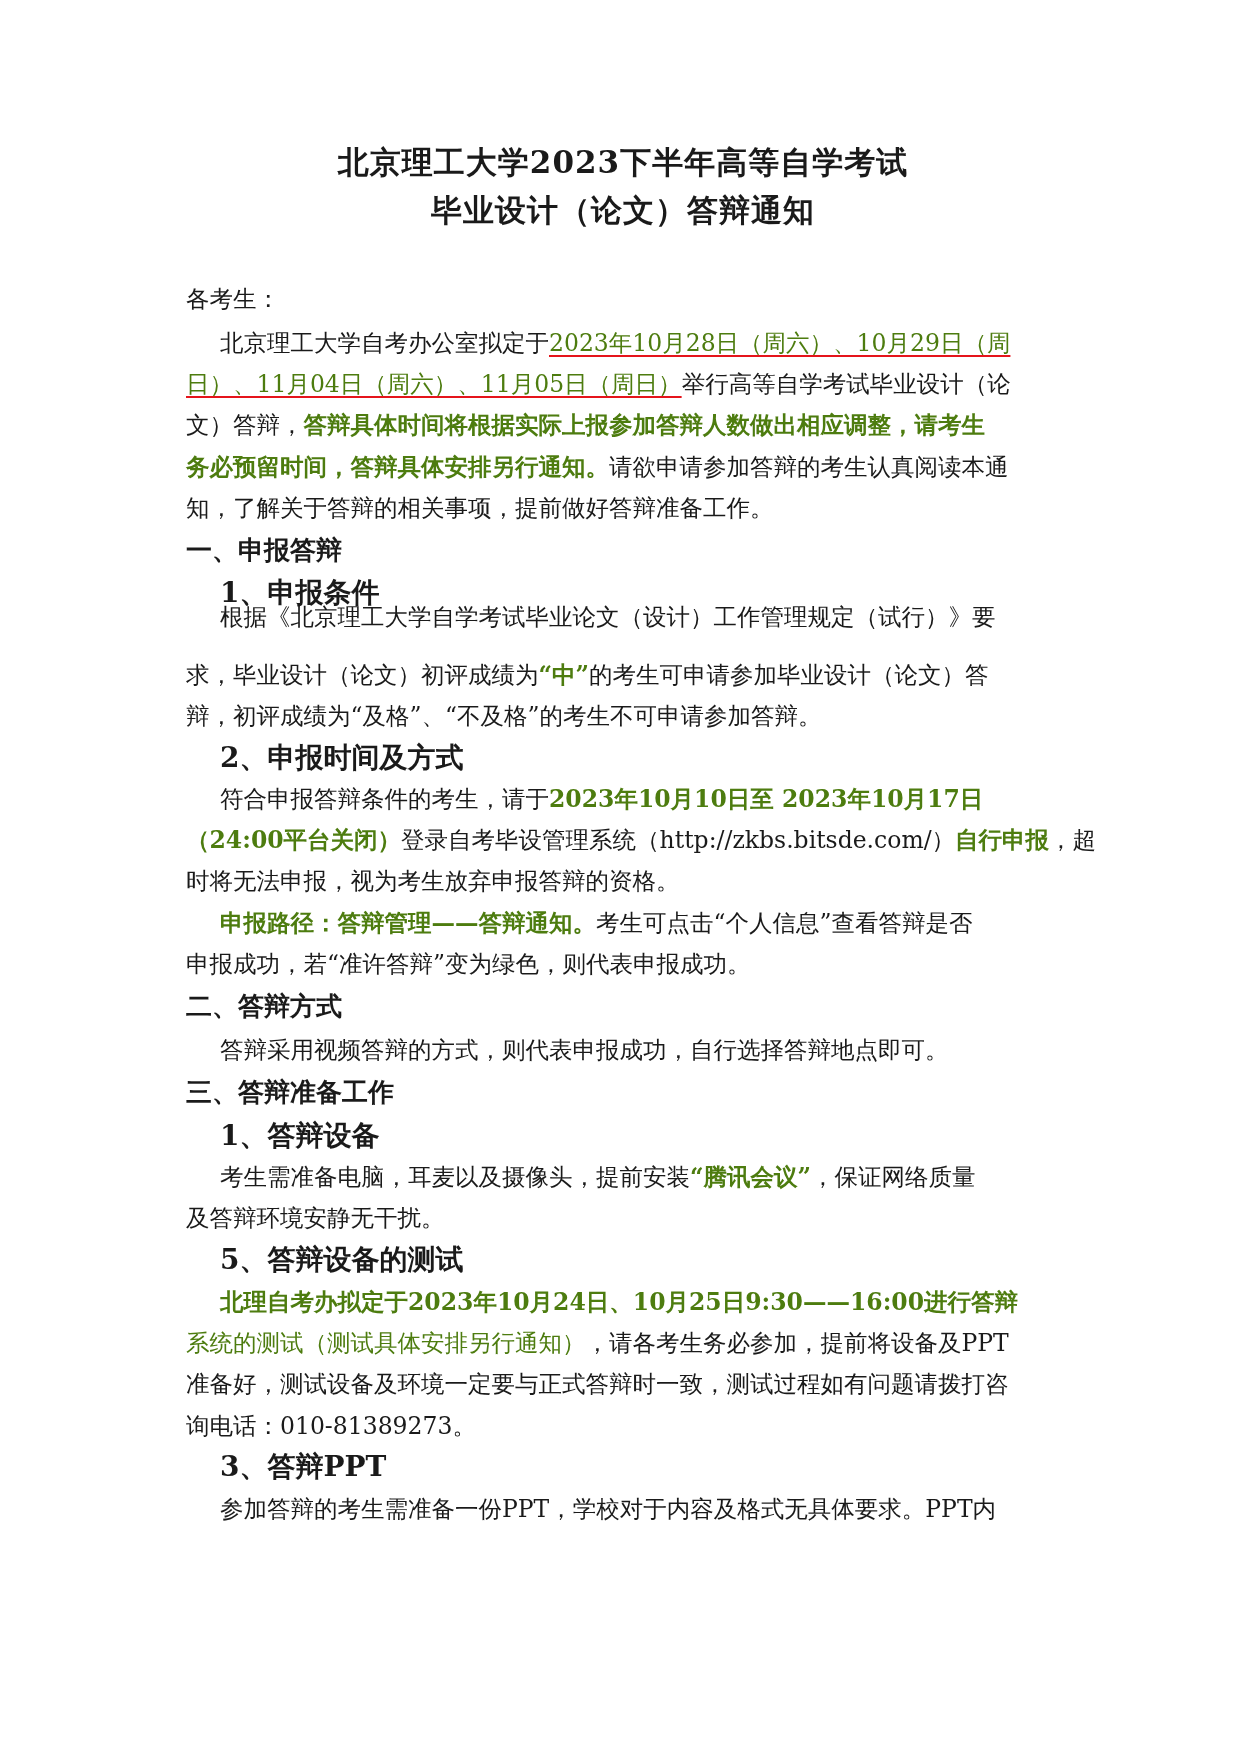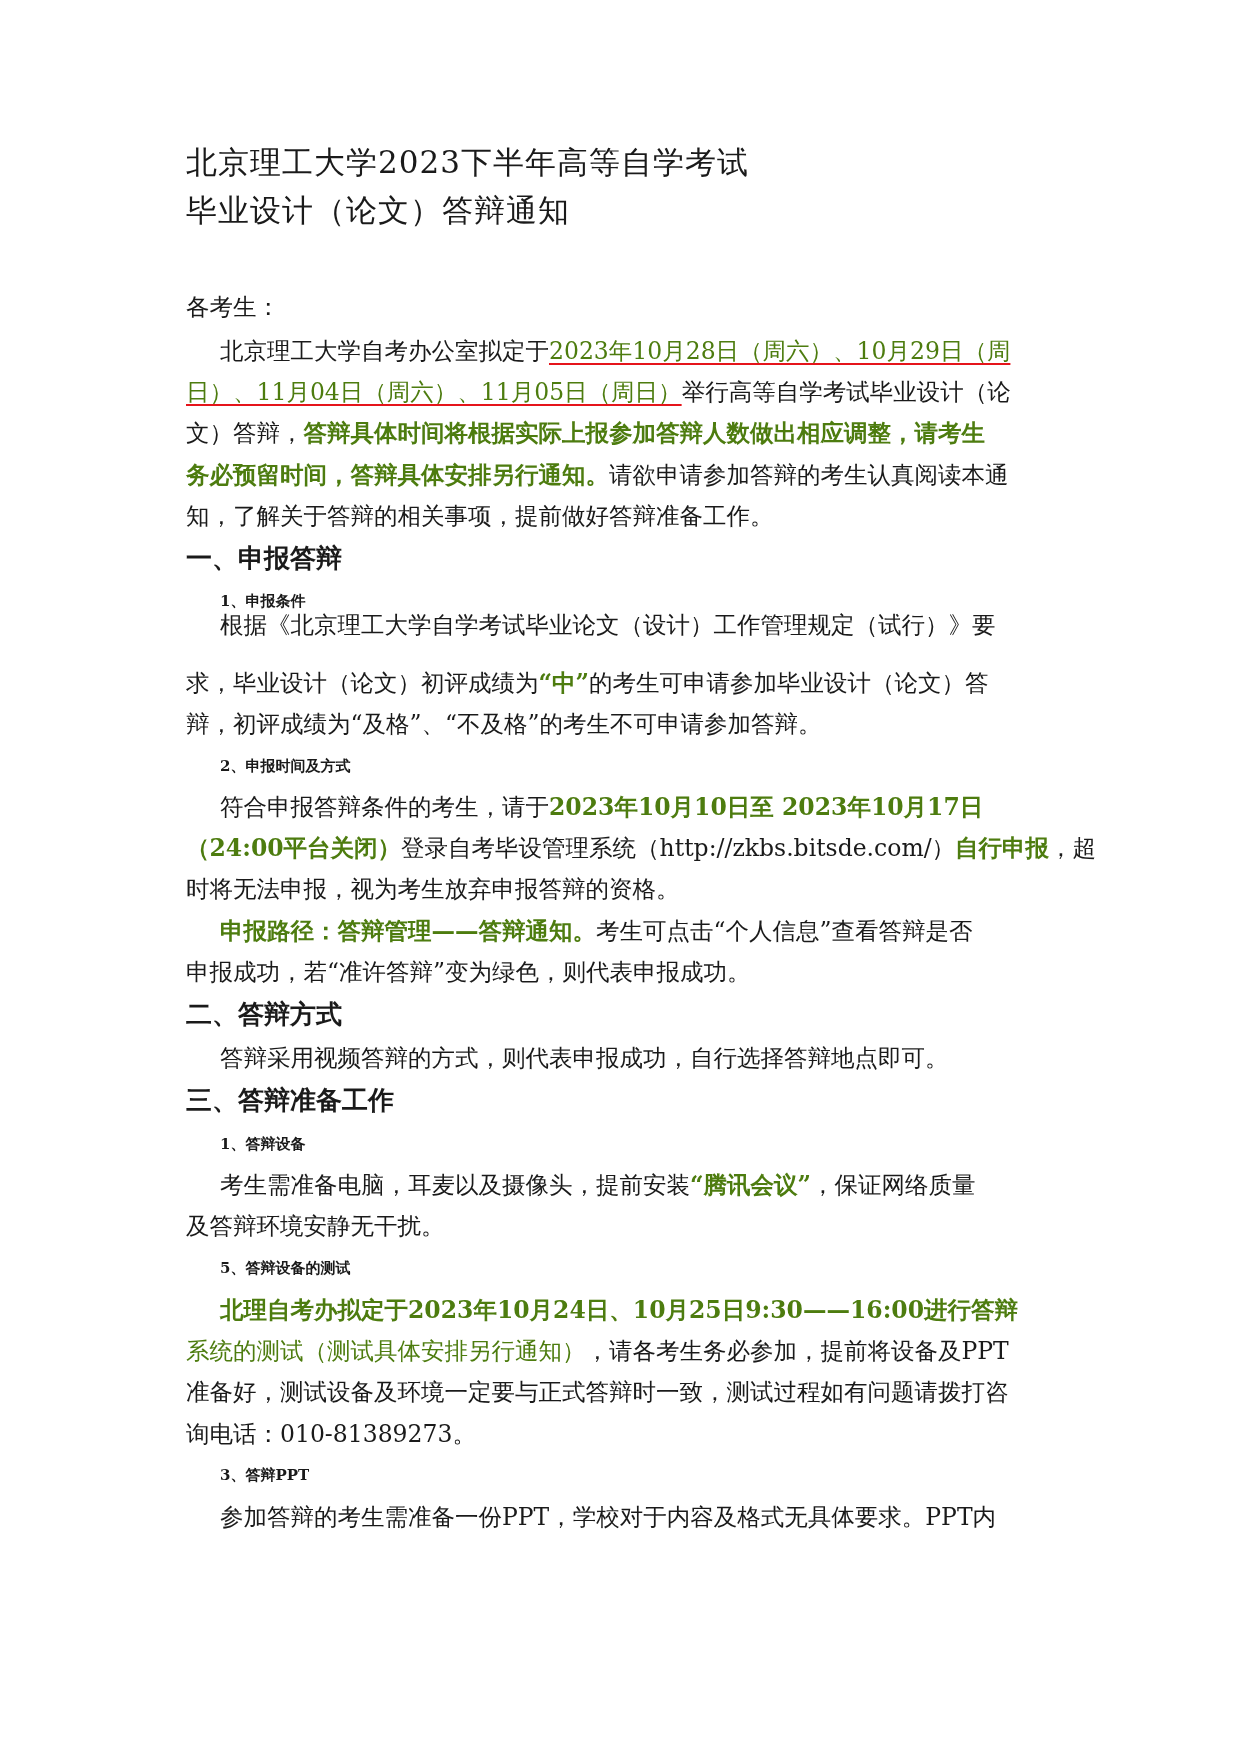--- a/index.html
+++ b/index.html
@@ -1,22 +1,22 @@
 <!DOCTYPE html>
 <html><head>
 <meta charset="utf-8">
 <style>
   html, body { margin:0; padding:0; background:#ffffff; }
   body { width:1241px; height:1754px; position:relative; overflow:hidden;
          font-family:"DejaVu Serif","Liberation Serif",serif; color:#1a1a1a; }
   .page { position:absolute; left:186px; top:0; width:874px; }
-  .title { position:absolute; left:0; width:874px; font-weight:normal; font-size:31px; letter-spacing:1px; }
-  .line { position:absolute; left:0; white-space:nowrap; font-size:23.5px; line-height:30px;margin-top:8px; }
+  .title { position:absolute; left:0; width:874px; text-align:center; font-weight:bold; font-size:31px; letter-spacing:1px; }
+  .line { position:absolute; left:0; white-space:nowrap; font-size:23.5px; line-height:30px; }
   .h1 { font-size:26px; font-weight:bold; }
-  .h2 { font-size:15px; font-weight:bold; }
+  .h2 { font-size:28px; font-weight:bold; }
   .red { color:#4d7c0f; }
   .bold { font-weight:bold; }
   .ul { text-decoration:underline; text-decoration-color:#e5141b; text-underline-offset:4px; }
 </style>
 </head>
 <body>
 
 <div class="page">
   <div class="title" style="top:142px">北京理工大学2023下半年高等自学考试</div>
   <div class="title" style="top:190px">毕业设计（论文）答辩通知</div>

